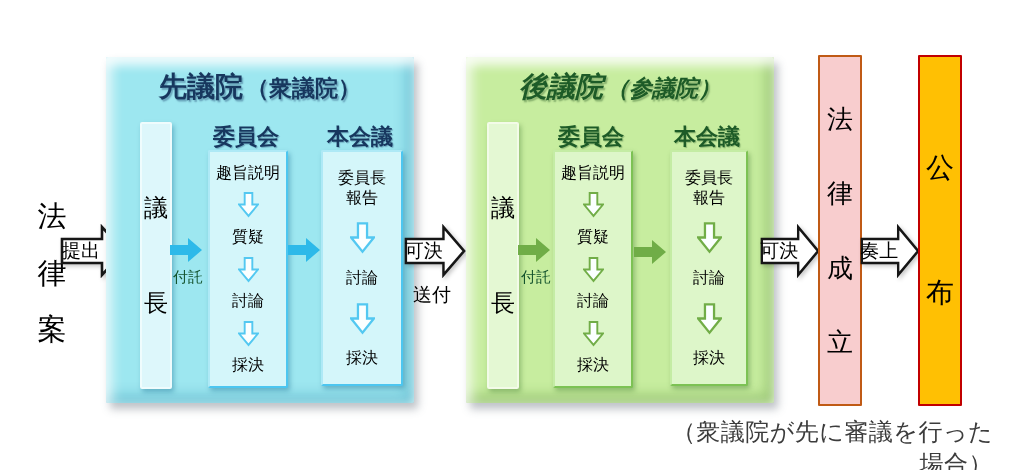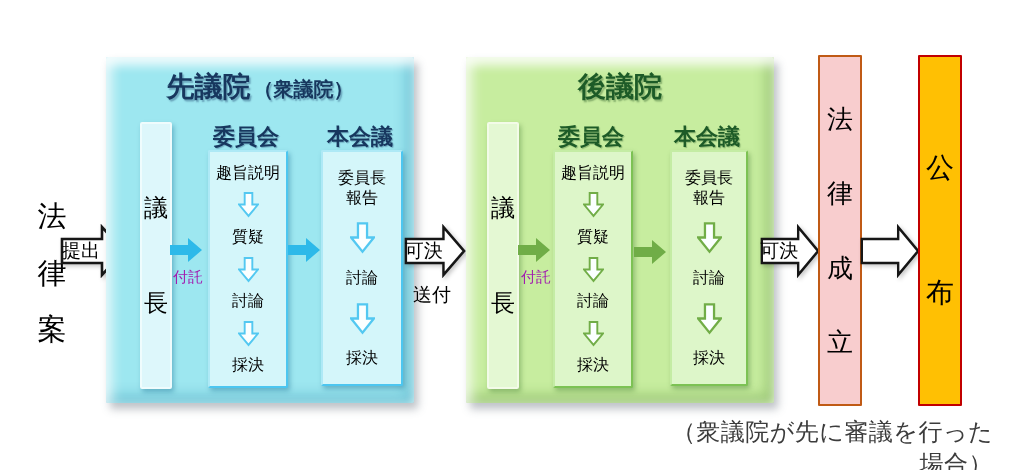--- a/index.html
+++ b/index.html
@@ -26,23 +26,23 @@
   .house.second {
     background: var(--second-house-fill, #c7ed9f);
     box-shadow: inset 0 9px 10px rgba(255,255,255,.75),
                 inset 9px 0 10px rgba(255,255,255,.45),
                 inset -9px -9px 12px rgba(60,120,30,.28),
                 4px 6px 8px rgba(110,120,130,.45);
   }
 
   .house-title { display:flex; align-items:baseline; justify-content:center; gap:3px; }
   .house-title .big   { font-size:28px; font-weight:700; }
-  .house-title .small { font-size:20px; font-weight:700; }
+  .house-title .small { font-size:23px; font-weight:700; }
   .house-title.first  { color:var(--first-house-title,#17375e);  text-shadow:1.5px 1.5px 1.5px rgba(10,40,90,.35); }
-  .house-title.second { color:var(--second-house-title,#1d5b27); text-shadow:1.5px 1.5px 1.5px rgba(20,70,20,.35); }
+  .house-title.second { color:var(--second-house-title,#1d5b27); text-shadow:1.5px 1.5px 1.5px rgba(20,70,20,.35);font-style:italic; }
 
   
   .chair {
     border-radius:2px; font-size:24px;
     box-shadow: 2px 3px 5px rgba(0,90,130,.35);
   }
   .chair.first  { background:#ddf7fb; border:2px solid #effcfd; }
   .chair.second { background:#e4f8d3; border:2px solid #f3fbe8; box-shadow:2px 3px 5px rgba(40,100,30,.35); }
 
   .stage-label { font-size:22px; font-weight:700; text-align:center; }
@@ -77,21 +77,21 @@
 
   .barrow { filter:drop-shadow(2px 2.5px 2px rgba(0,0,0,.22)); }
   .barrow svg { position:absolute; inset:0; width:100%; height:100%; }
   .barrow polygon { fill:#ffffff; stroke:#161616; stroke-width:2.6; stroke-linejoin:miter; }
   .barrow .lbl {
     position:absolute; left:0; top:0; width:64%; height:100%;
     display:flex; align-items:center; justify-content:center;
     font-size:19px; color:#000;
   }
   .side-label { font-size:19px; text-align:center; color:#000; }
-  .refer-label { font-size:15px; text-align:center; color:#a21caf; }
+  .refer-label { font-size:15px; text-align:center; color:#14532d; }
 
   
   .pillar { border-radius:1px; }
   .pillar.result {
     background:var(--result-fill,#f8cdce); border:2.5px solid var(--result-border,#c05a15);
     font-size:26px;
   }
   .pillar.promulgation {
     background:var(--promulgation-fill,#ffc003); border:2.5px solid var(--promulgation-border,#c10000);
     font-size:28px;
@@ -175,20 +175,21 @@
         <polygon points="2,15 42,15 42,3 64,27 42,51 42,39 2,39"></polygon>
       </svg>
     <span class="lbl">可決</span>
   </div>
   <div class="abs side-label" style="left:408px; top:282px; width:48px;">送付</div>
 
   <div class="abs house second" style="left:466px; top:57px; width:308px; height:346px;"></div>
 
   <div class="abs house-title second" style="left:466px; top:68px; width:308px;">
     <span class="big">後議院</span>
+    <span class="small">（参議院）</span>
   </div>
 
   <div class="abs vtext chair second" style="left:487px; top:122px; width:28px; height:263px;">
       <span>議</span>
       <span>長</span>
     </div>
 
   <svg class="abs sarrow" style="left:518px; top:237px;" width="32" height="26" viewBox="0 0 32 26">
     <polygon class="second" points="0,8 18,8 18,1 32,13 18,25 18,18 0,18"></polygon>
   </svg>
@@ -241,20 +242,21 @@
       <span>法</span>
       <span>律</span>
       <span>成</span>
       <span>立</span>
     </div>
 
   <div class="abs barrow" style="left:860px; top:224px; width:60px; height:54px;">
     <svg viewBox="0 0 66 54" preserveAspectRatio="none">
         <polygon points="2,15 42,15 42,3 64,27 42,51 42,39 2,39"></polygon>
       </svg>
+    <span class="lbl">奏上</span>
   </div>
 
   <div class="abs vtext pillar promulgation" style="left:918px; top:55px; width:40px; height:347px;">
       <span>公</span>
       <span>布</span>
     </div>
 
   <div class="abs caption" style="left:648px; top:416px; width:345px;">（衆議院が先に審議を行った場合）</div>
 
 </div>

